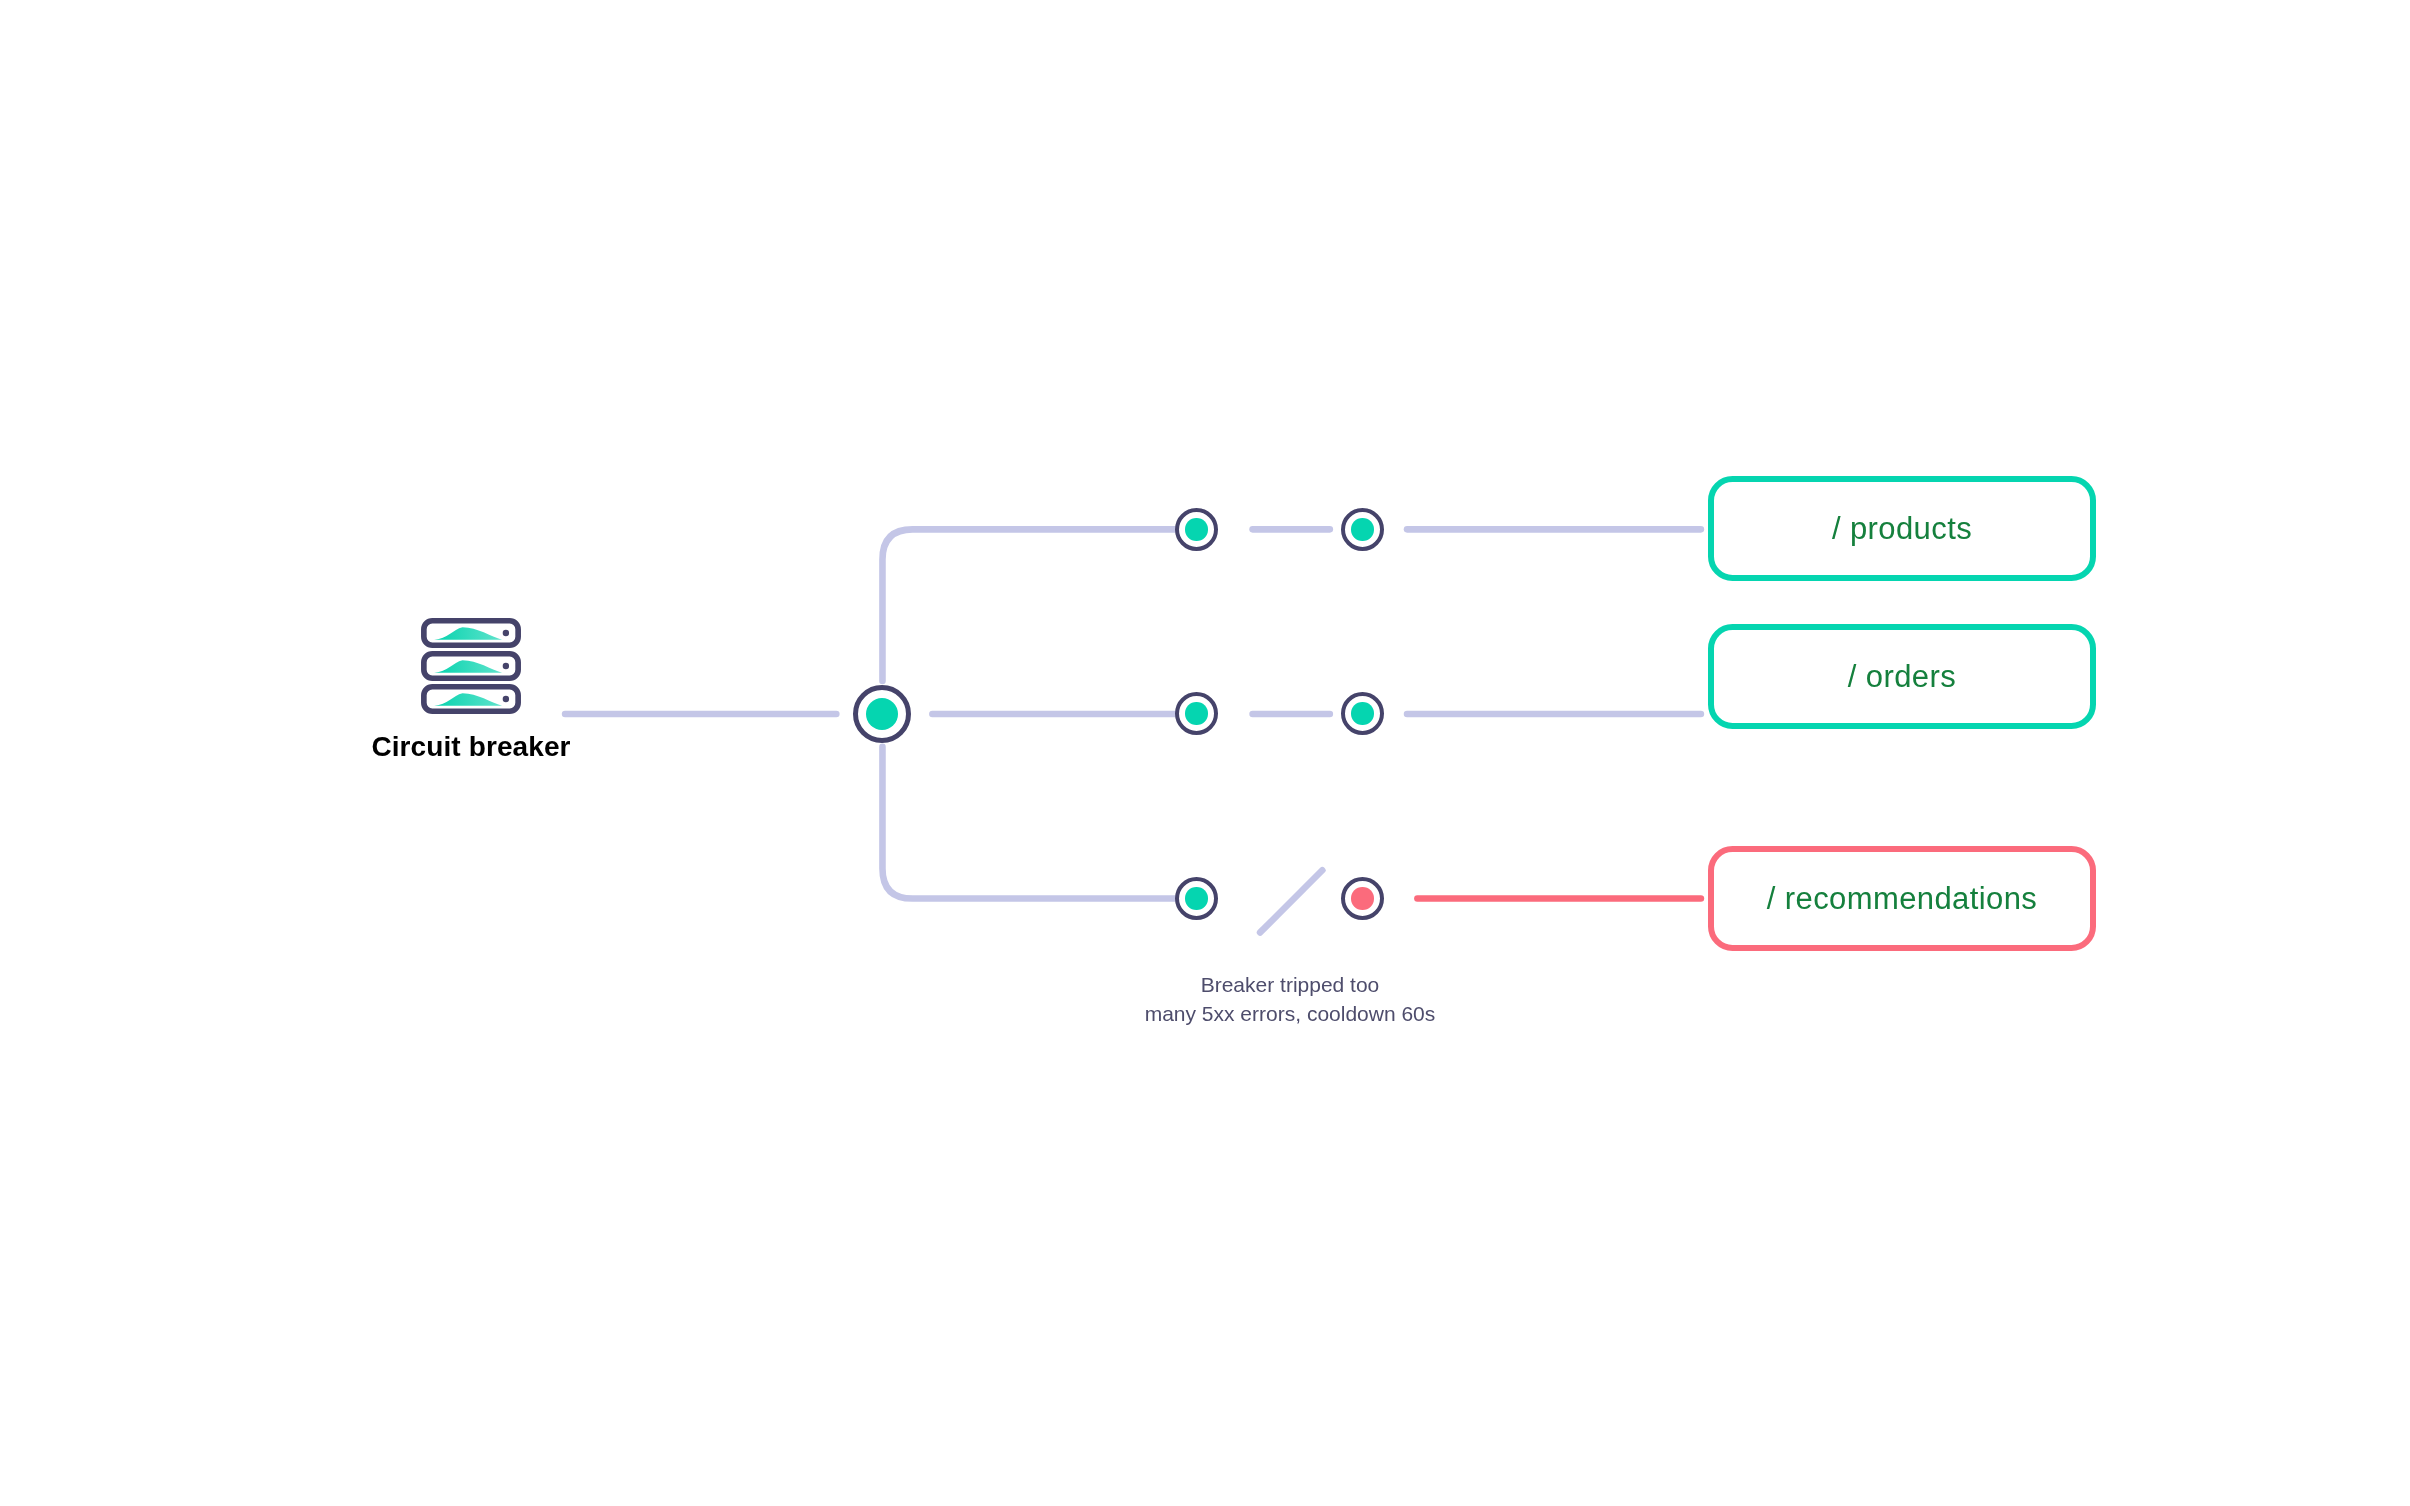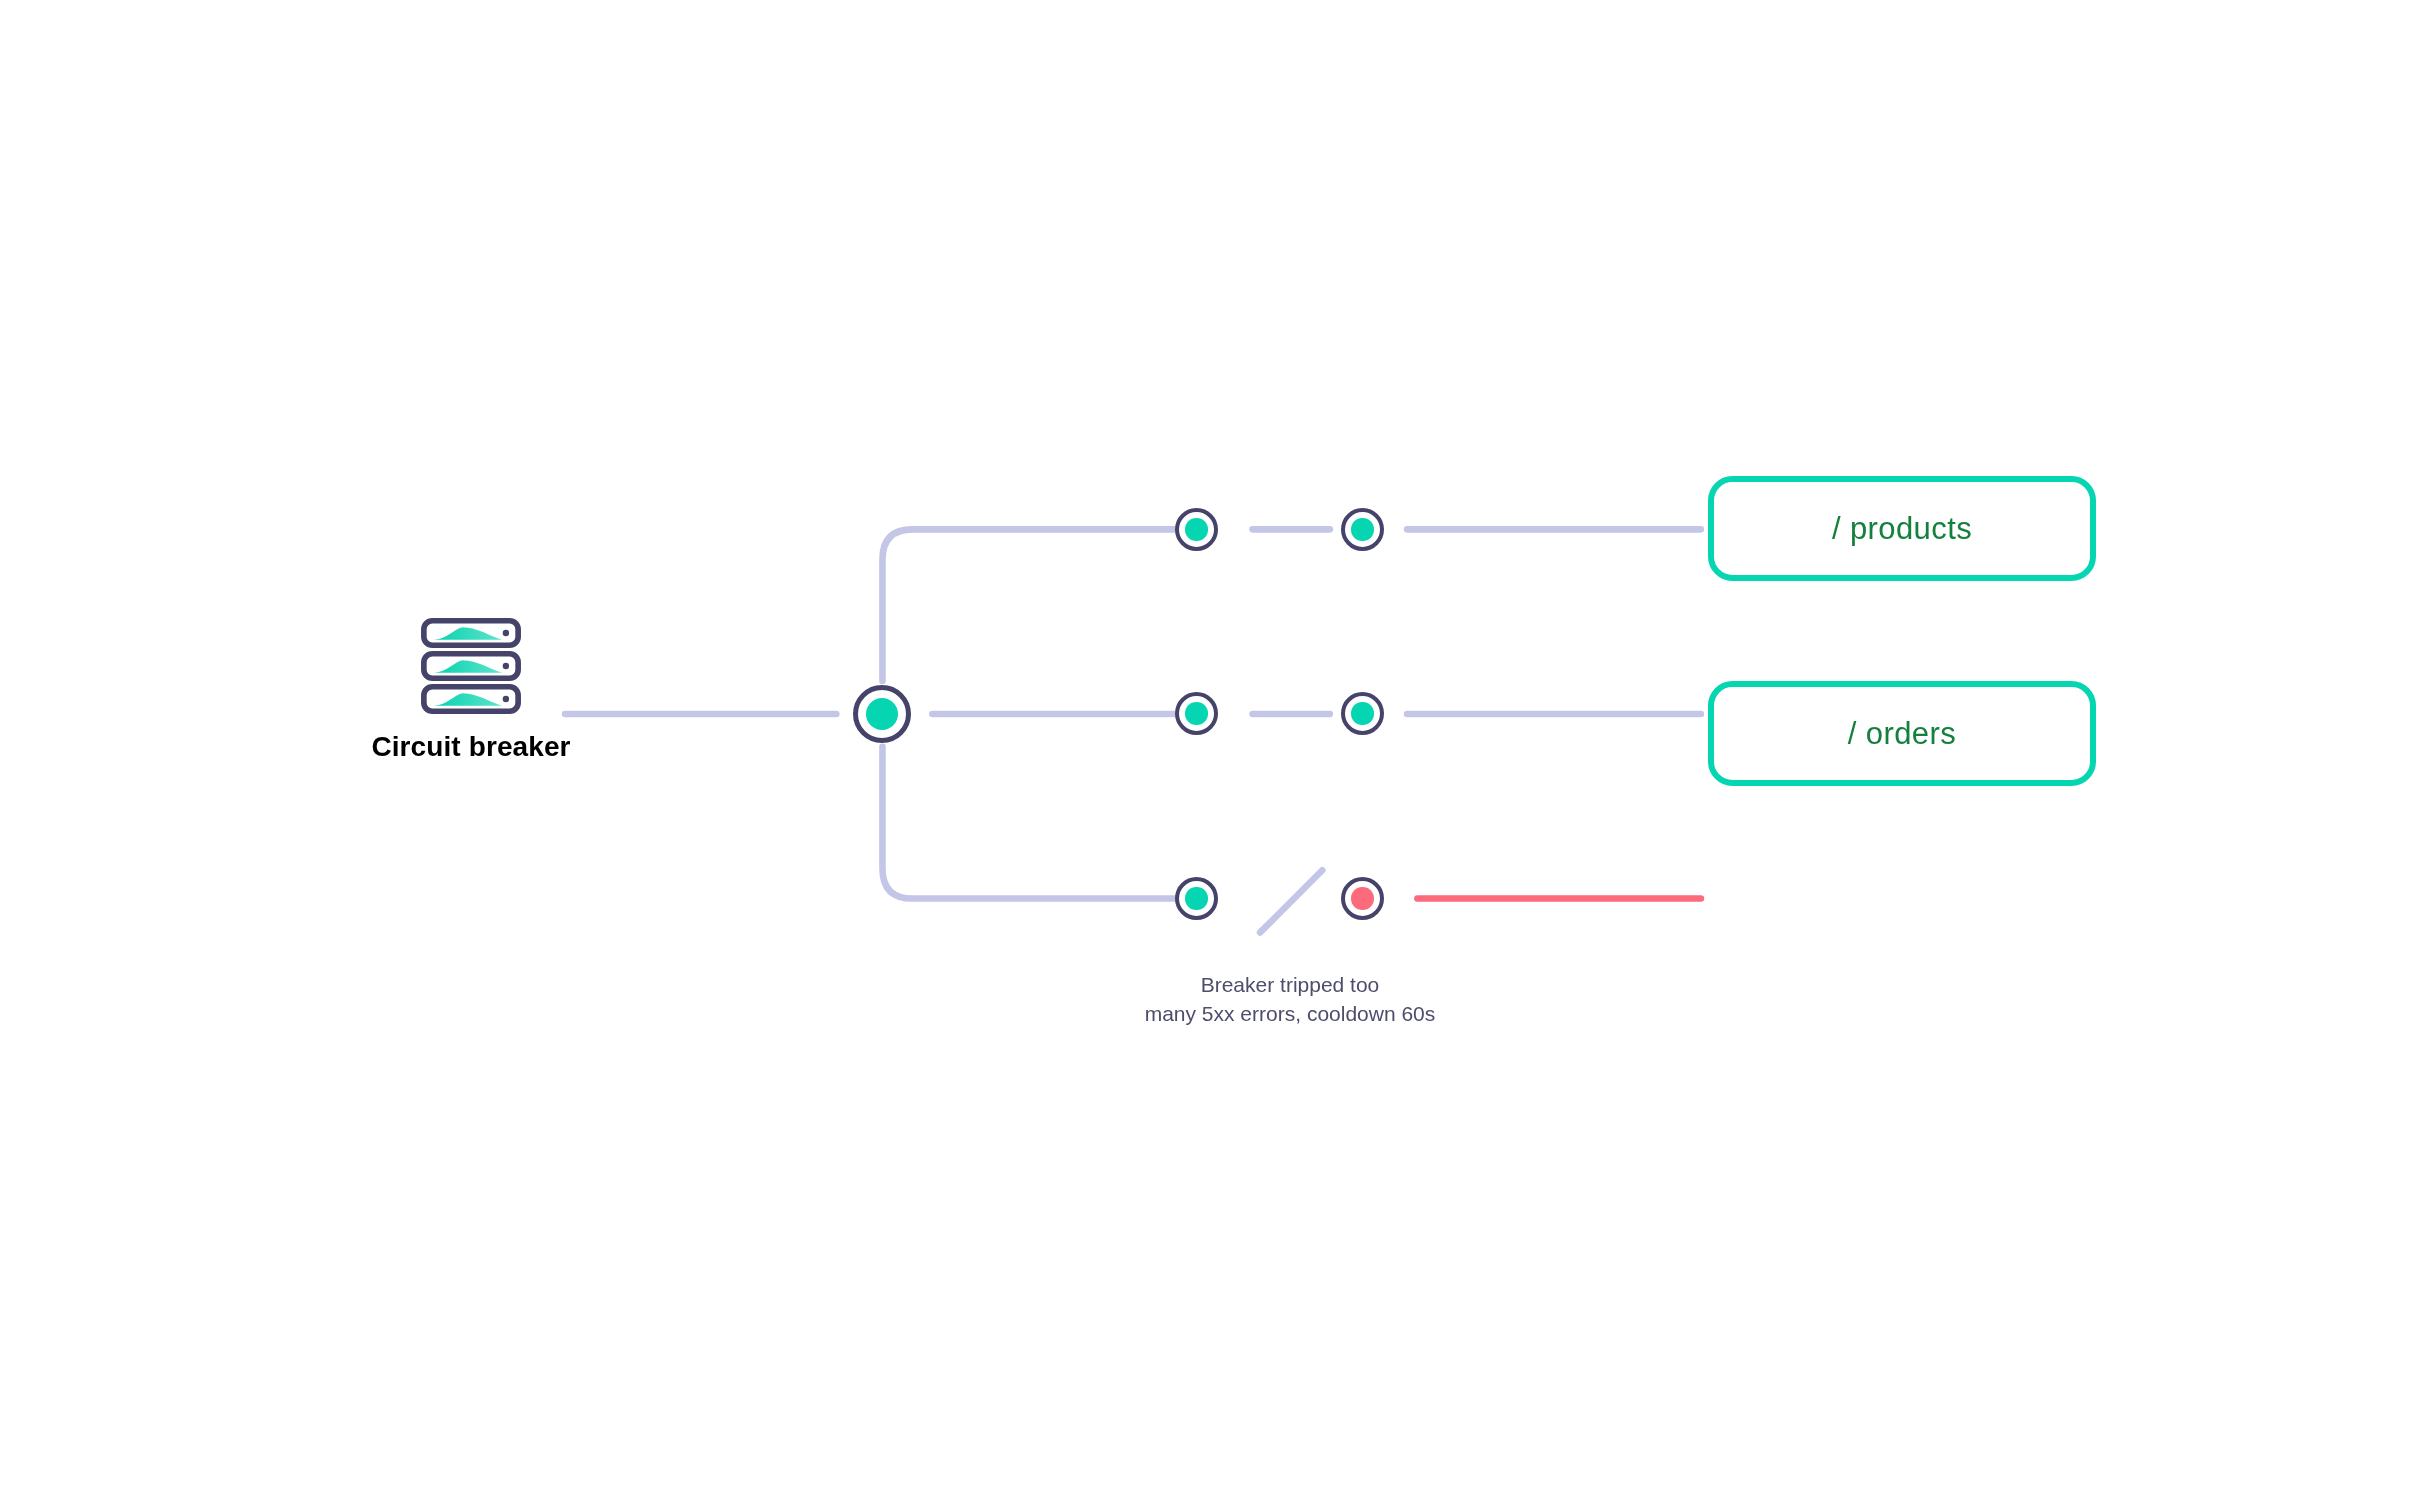--- a/index.html
+++ b/index.html
@@ -189,29 +189,32 @@
   <div class="endpoint-box" style="left:1708px; top:476px;">
     <span class="endpoint-label">/ products</span>
   </div>
 
   <div class="node small" style="left:1175px; top:692px;">
     <span class="core"></span>
   </div>
   <div class="node small" style="left:1341px; top:692px;">
     <span class="core"></span>
   </div>
-  <div class="endpoint-box" style="left:1708px; top:681px;">
+  <div class="endpoint-box" style="left:1708px; top:624px;">
     <span class="endpoint-label">/ orders</span>
   </div>
 
   <div class="node small" style="left:1175px; top:877px;">
     <span class="core"></span>
   </div>
   <div class="node small red" style="left:1341px; top:877px;">
     <span class="core"></span>
+  </div>
+  <div class="endpoint-box error" style="left:1708px; top:846px;">
+    <span class="endpoint-label">/ recommendations</span>
   </div>
 
   <div class="annotation" style="left:1083px; top:970px;">
     <span class="line">Breaker tripped too</span>
     <span class="line">many 5xx errors, cooldown 60s</span>
   </div>
 
 </div>
 
 

